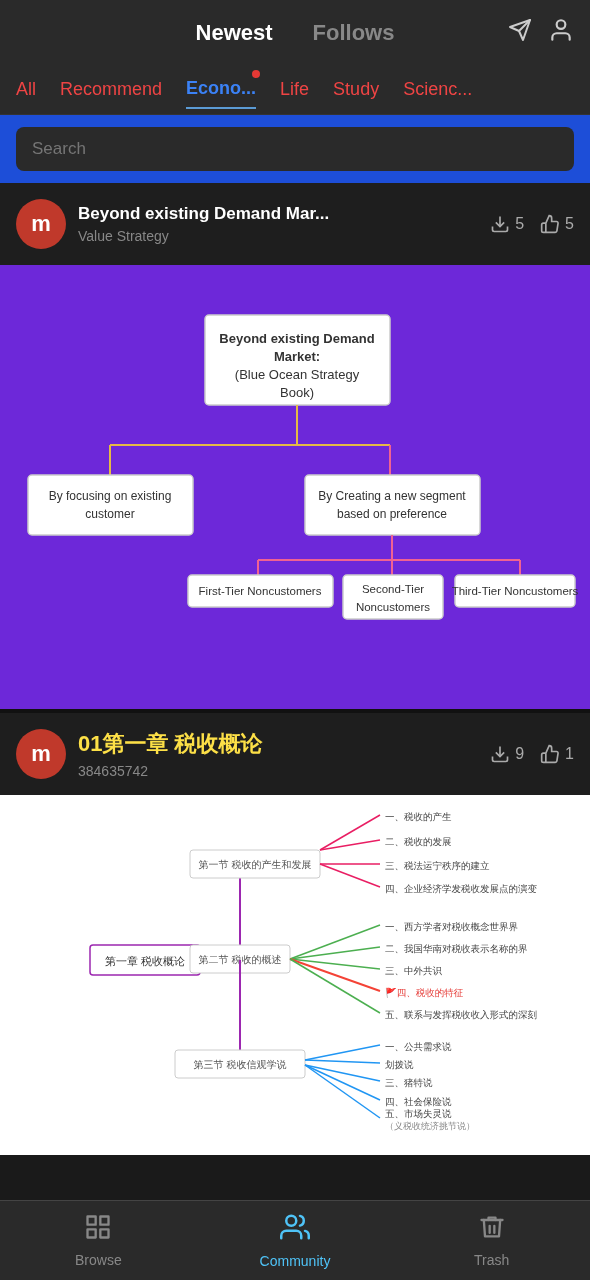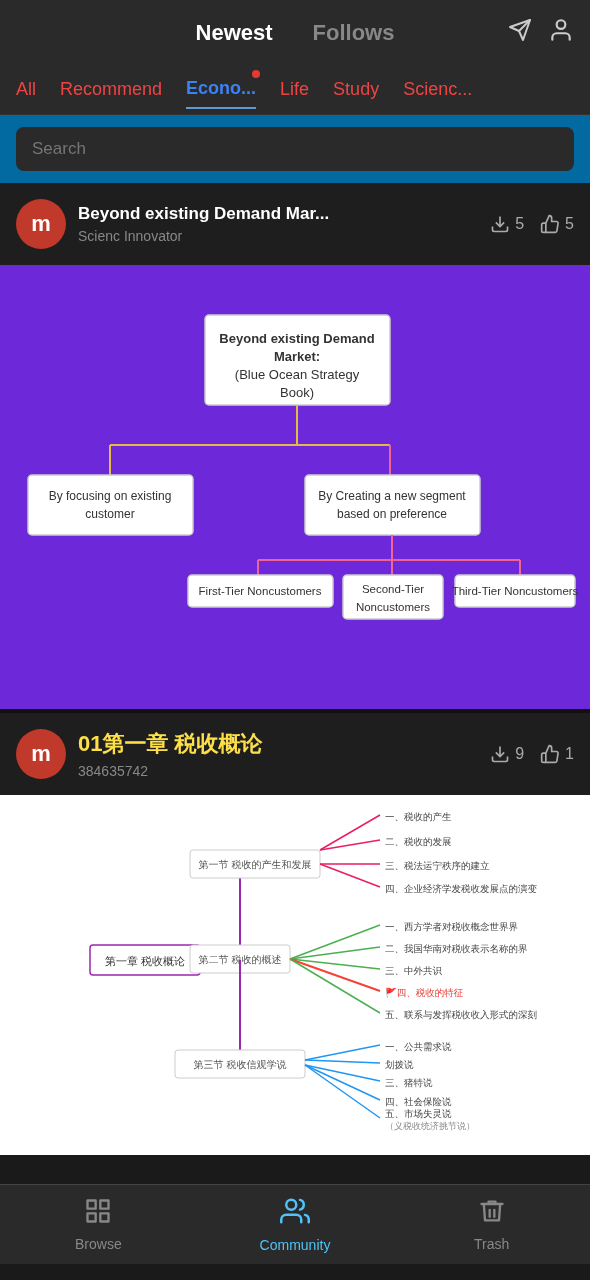--- a/index.html
+++ b/index.html
@@ -82,21 +82,21 @@
       height: 8px;
       background: #e53935;
       border-radius: 50%;
       position: absolute;
       top: 0;
       right: -4px;
     }
 
     
     .search-bar {
-      background: #0369a1;
+      background: #1d4ed8;
       padding: 12px 16px;
     }
     .search-input {
       width: 100%;
       background: #2a2a2a;
       border: none;
       border-radius: 8px;
       padding: 12px 16px;
       color: #aaa;
       font-size: 17px;
@@ -190,21 +190,21 @@
       height: 360px;
       overflow: hidden;
       position: relative;
     }
 
     
     .bottom-nav {
       background: #2a2a2a;
       display: flex;
       position: fixed;
-      bottom: 16px;
+      bottom: 0;
       width: 590px;
       height: 80px;
       border-top: 1px solid #444;
     }
     .nav-item {
       flex: 1;
       display: flex;
       flex-direction: column;
       align-items: center;
       justify-content: center;
@@ -263,21 +263,21 @@
   <input class="search-input" type="text" placeholder="Search" style="">
 </div>
 
 <div class="card">
   <div class="card-header">
     <div class="avatar">
       <span>m</span>
     </div>
     <div class="card-info">
       <div class="card-title">Beyond existing Demand Mar...</div>
-      <div class="card-subtitle">Scienc Innovator</div>
+      <div class="card-subtitle">Value Strategy</div>
     </div>
     <div class="card-actions">
       <div class="action-btn">
         <svg width="20" height="20" viewBox="0 0 24 24" fill="none" stroke="#aaa" stroke-width="2">
           <path d="M21 15v4a2 2 0 0 1-2 2H5a2 2 0 0 1-2-2v-4"></path>
           <polyline points="7 10 12 15 17 10"></polyline>
           <line x1="12" y1="15" x2="12" y2="3"></line>
         </svg>
         <span>5</span>
       </div>

